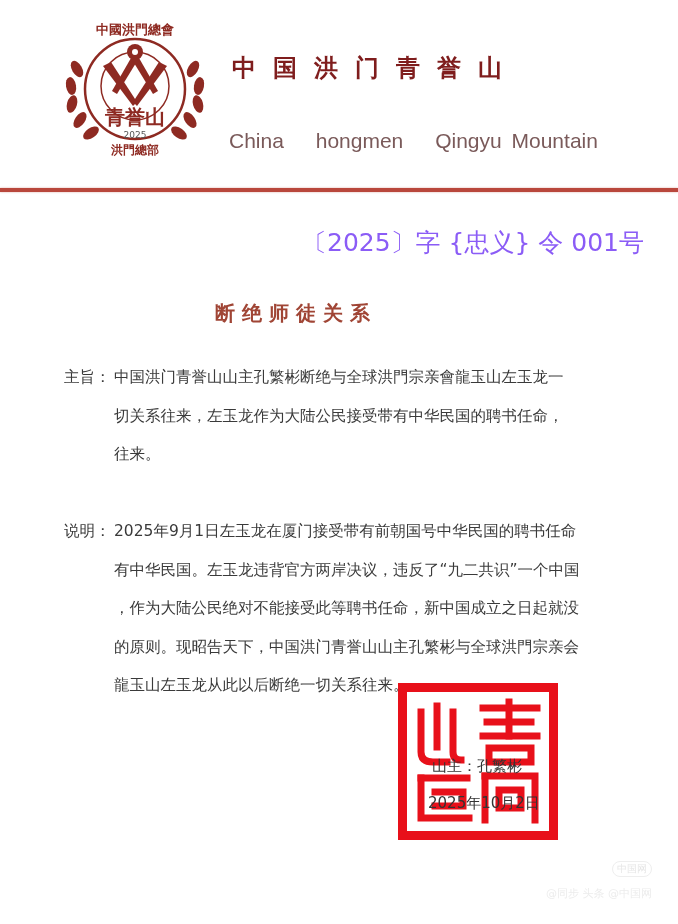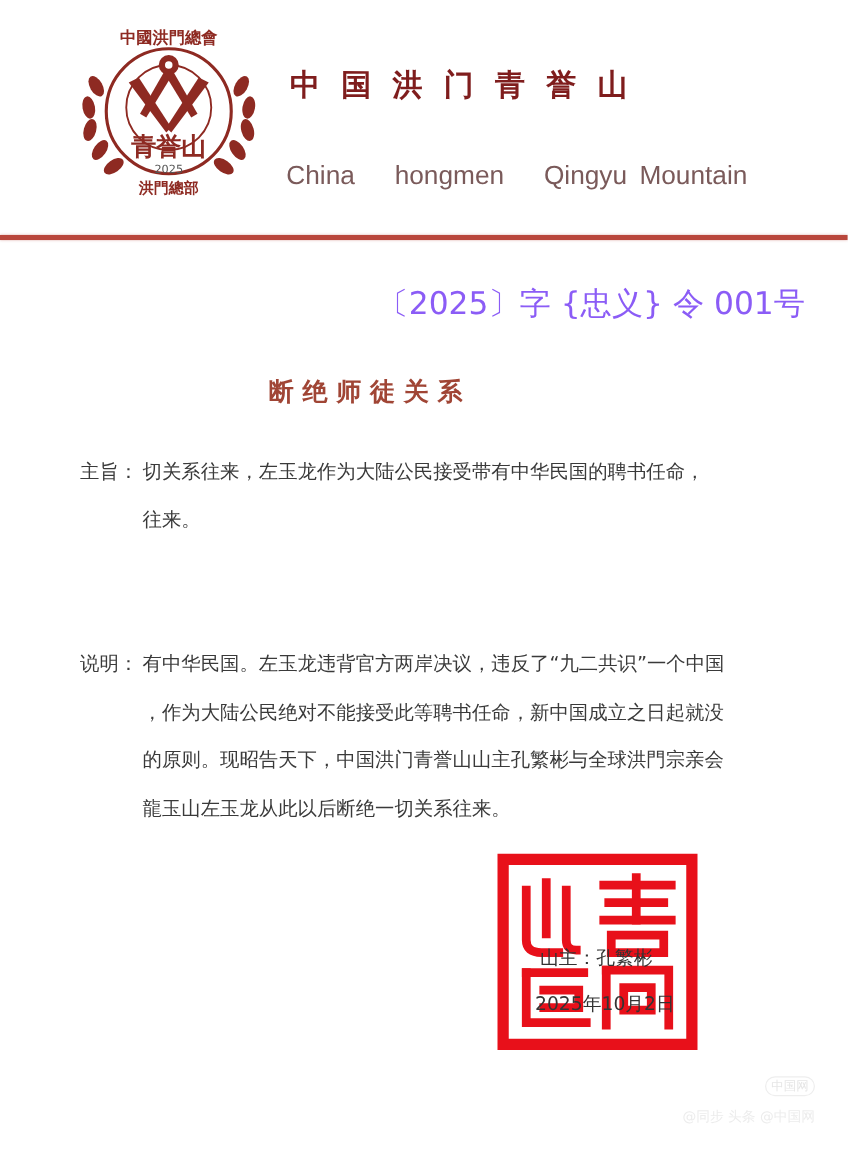--- a/index.html
+++ b/index.html
@@ -102,28 +102,30 @@
 </div>
 
 <div class="divider"></div>
 
 <div class="doc-number">〔2025〕字 {忠义} 令 001号</div>
 <div class="doc-title">断绝师徒关系</div>
 
 <div class="section sec-main">
   <span class="label">主旨：</span>
   <div class="body">
+    <span class="line">中国洪门青誉山山主孔繁彬断绝与全球洪門宗亲會龍玉山左玉龙一</span>
     <span class="line">切关系往来，左玉龙作为大陆公民接受带有中华民国的聘书任命，</span>
     <span class="line">往来。</span>
   </div>
 </div>
 
 <div class="section sec-explain">
   <span class="label">说明：</span>
   <div class="body">
+    <span class="line">2025年9月1日左玉龙在厦门接受带有前朝国号中华民国的聘书任命</span>
     <span class="line">有中华民国。左玉龙违背官方两岸决议，违反了“九二共识”一个中国</span>
     <span class="line">，作为大陆公民绝对不能接受此等聘书任命，新中国成立之日起就没</span>
     <span class="line">的原则。现昭告天下，中国洪门青誉山山主孔繁彬与全球洪門宗亲会</span>
     <span class="line">龍玉山左玉龙从此以后断绝一切关系往来。</span>
   </div>
 </div>
 
 <div class="seal">
   <div class="seal-inner"></div>
   <svg width="142" height="139" viewBox="0 0 142 139">

